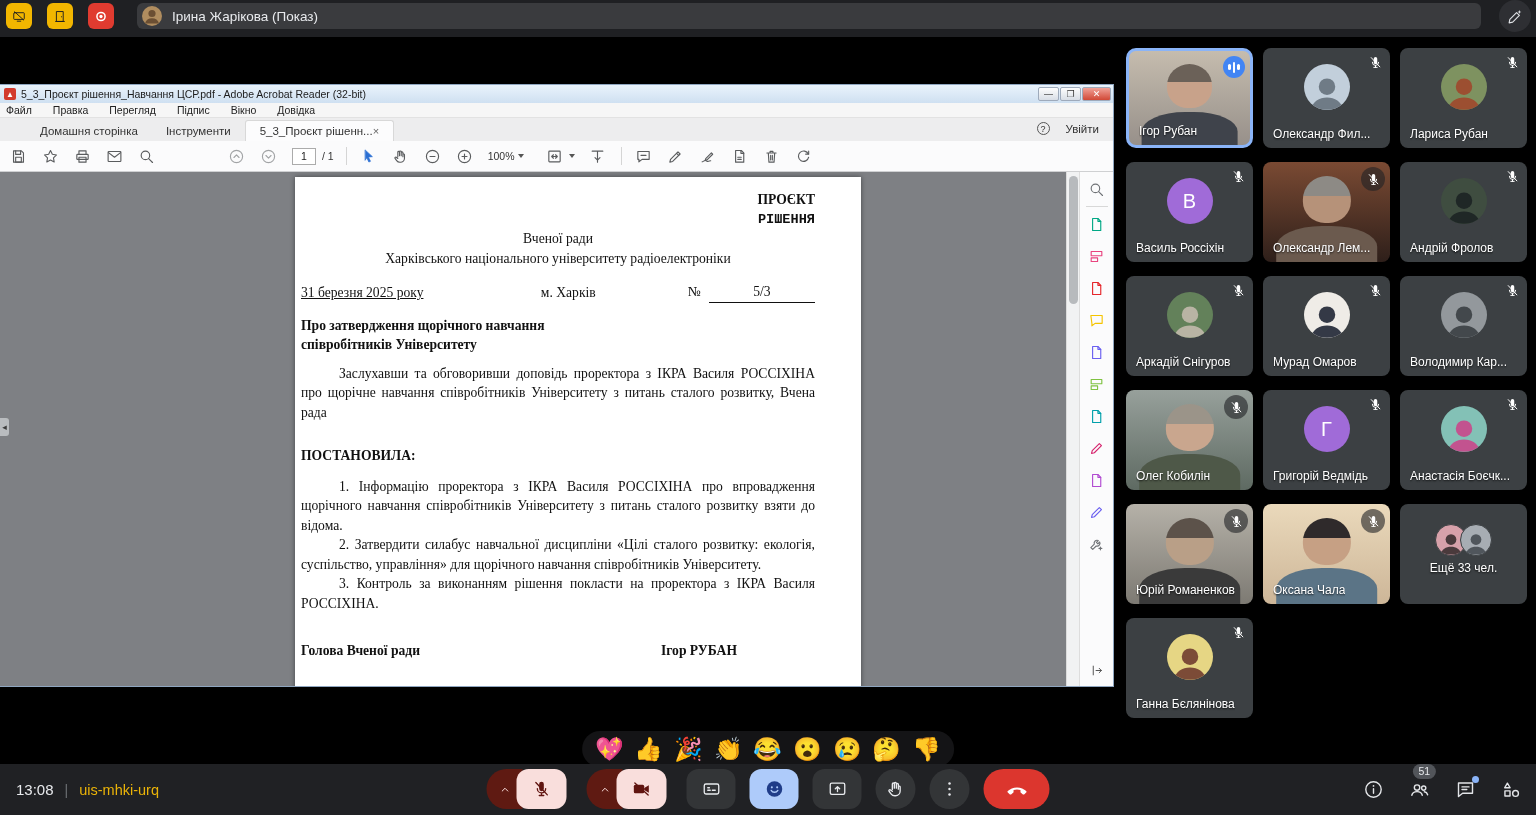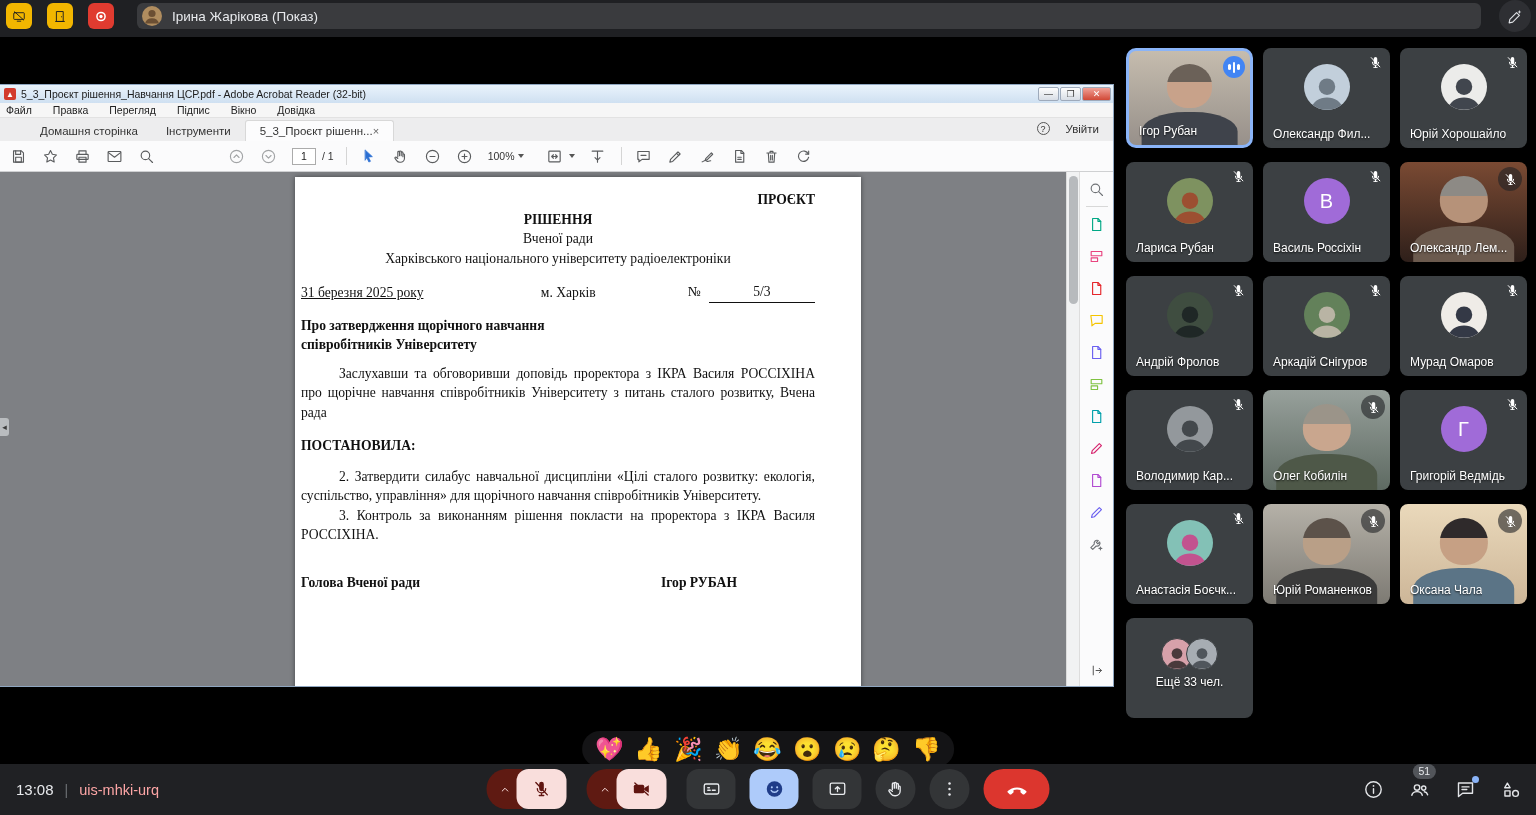--- a/index.html
+++ b/index.html
@@ -45,31 +45,31 @@
   .vscroll{position:absolute;left:1066px;top:0;width:13px;height:100%;background:#f1f2f3;border-left:1px solid #dcdcdc;}
   .vthumb{position:absolute;left:2px;top:4px;width:9px;height:128px;background:#b7babd;border-radius:5px;}
   .toolspanel{position:absolute;left:1079px;top:0;width:34px;height:100%;background:#fbfbfc;border-left:1px solid #ddd;display:flex;flex-direction:column;align-items:center;padding-top:9px;}
   .tp-item{width:17px;height:17px;margin-bottom:15px;flex:none;}
   .tp-sep{width:22px;height:1px;background:#d8d8d8;margin:-7px 0 9px;flex:none;}
   .tp-collapse{position:absolute;bottom:8px;left:50%;transform:translateX(-50%);width:15px;height:15px;color:#555;}
 
   
   .page{position:absolute;left:295px;top:5px;width:566px;height:520px;background:#fff;box-shadow:0 0 5px rgba(0,0,0,.45);padding:13px 46px 0 6px;font-family:"Liberation Serif",serif;font-size:13.6px;line-height:19.5px;color:#111;}
   .doc-proekt{text-align:right;font-weight:bold;}
-  .doc-title{text-align:center;font-weight:bold;}
+  .doc-title{text-align:right;font-weight:bold;font-family:Liberation Mono, monospace;}
   .doc-center{text-align:center;}
   .doc-meta{display:flex;align-items:flex-end;margin:14px 0 13px;}
   .doc-date{width:40%;text-decoration:underline;}
   .doc-city{width:24%;text-align:center;}
   .doc-num{width:36%;display:flex;justify-content:flex-end;gap:8px;}
   .num-line{display:inline-block;width:106px;text-align:center;border-bottom:1px solid #111;}
   .doc-subject{font-weight:bold;margin-bottom:9px;}
   .doc-par{margin:0;text-align:justify;text-indent:38px;}
   .doc-intro{margin-bottom:14px;}
-  .doc-heading{font-weight:bold;margin:14px 0 11px;}
+  .doc-heading{font-weight:bold;margin:24px 0 11px;}
   .doc-sign{display:flex;justify-content:space-between;font-weight:bold;margin-top:28px;padding-right:78px;}
 
   
   .grid{position:absolute;left:1126px;top:48px;width:401px;display:grid;grid-template-columns:repeat(3,127px);grid-auto-rows:100px;gap:14px 10px;}
   .tile{position:relative;background:#3c4043;border-radius:8px;overflow:hidden;}
   .tile.speaking{border:3px solid #8ab4f8;border-radius:10px;}
   .t-name{position:absolute;left:10px;bottom:7px;color:#fff;font-size:12px;font-weight:500;text-shadow:0 1px 2px rgba(0,0,0,.8);white-space:nowrap;max-width:112px;overflow:hidden;text-overflow:ellipsis;}
   .t-name.centered{left:0;right:0;bottom:auto;top:57px;text-align:center;max-width:none;}
   .t-mic{position:absolute;top:7px;right:7px;width:15px;height:15px;color:#fff;display:flex;}
   .t-mic.micbg{width:24px;height:24px;top:5px;right:5px;border-radius:50%;background:rgba(32,33,36,.6);padding:4.5px;}
@@ -88,21 +88,21 @@
 
   
   .reactions{position:absolute;top:731px;left:50%;transform:translateX(-50%);display:flex;gap:11px;background:#141416;border-radius:22px;padding:4px 13px;}
   .emoji{font-size:23px;line-height:28px;}
 
   
   .bottombar{position:absolute;left:0;top:764px;width:100%;height:51px;background:#202124;}
   .bb-left{position:absolute;left:16px;top:0;height:100%;display:flex;align-items:center;color:#e8eaed;}
   .bb-time{font-size:15px;font-weight:500;}
   .bb-sep{color:#6c7074;margin:0 11px;font-size:14px;}
-  .bb-code{font-size:14.5px;color:#fca5a5;}
+  .bb-code{font-size:14.5px;color:#eab308;}
   .controls{position:absolute;left:50%;top:5px;transform:translateX(-50%);display:flex;align-items:center;gap:14px;}
   .split{display:flex;align-items:center;margin-right:6px;}
   .split-left{width:36px;height:40px;border:none;border-radius:20px 0 0 20px;background:#5f1a12;color:#f9dedc;display:flex;align-items:center;justify-content:center;padding:0;}
   .split-left .ic{width:15px;height:15px;}
   .split-main{width:50px;height:40px;border:none;border-radius:12px;background:#f9dedc;color:#601410;margin-left:-6px;display:flex;align-items:center;justify-content:center;padding:0;}
   .split-main .ic{width:20px;height:20px;}
   .ctrl{width:49px;height:40px;border:none;border-radius:12px;background:#333537;color:#e8eaed;display:flex;align-items:center;justify-content:center;padding:0;}
   .ctrl .ic{width:20px;height:20px;}
   .ctrl.round{width:40px;border-radius:50%;}
   .ctrl.active{background:#aecbfa;color:#1f3c88;}
@@ -295,20 +295,21 @@
               <span>№</span>
               <span class="num-line">5/3</span>
             </span>
         </div>
         <div class="doc-subject">
           <span>Про затвердження щорічного навчання</span><br>
           <span>співробітників Університету</span>
         </div>
         <p class="doc-par doc-intro">Заслухавши та обговоривши доповідь проректора з ІКРА Василя РОССІХІНА про щорічне навчання співробітників Університету з питань сталого розвитку, Вчена рада</p>
         <div class="doc-heading">ПОСТАНОВИЛА:</div>
+        <p class="doc-par">1. Інформацію проректора з ІКРА Василя РОССІХІНА про впровадження щорічного навчання співробітників Університету з питань сталого розвитку взяти до відома.</p>
         <p class="doc-par">2. Затвердити силабус навчальної дисципліни «Цілі сталого розвитку: екологія, суспільство, управління» для щорічного навчання співробітників Університету.</p>
         <p class="doc-par">3. Контроль за виконанням рішення покласти на проректора з ІКРА Василя РОССІХІНА.</p>
         <div class="doc-sign">
           <span>Голова Вченої ради</span>
           <span>Ігор РУБАН</span>
         </div>
       </div>
 
       <div class="vscroll">
           <div class="vthumb"></div>
@@ -392,38 +393,20 @@
         <span class="t-mic ic">
           <svg viewBox="0 0 24 24" fill="none" stroke="currentColor" stroke-width="1.6" stroke-linecap="round" stroke-linejoin="round">
             <path d="M12 14.6a2.8 2.8 0 0 0 2.8-2.8V6a2.8 2.8 0 1 0-5.6 0v5.8a2.8 2.8 0 0 0 2.8 2.8z" fill="currentColor" stroke="none"></path>
             <path d="M7 11.6a5 5 0 0 0 10 .1M12 16.8v3M9.3 19.8h5.4"></path>
             <path d="M5.2 4.2L19 19"></path>
           </svg>
         </span>
         <span class="t-name">Олександр Фил...</span>
       </div>
       <div class="tile">
-        <div class="avatar" style="background: rgb(236, 236, 234); color: rgb(65, 70, 78);">
-          <span class="ic">
-            <svg viewBox="0 0 24 24" fill="none" stroke="currentColor" stroke-width="1.6" stroke-linecap="round" stroke-linejoin="round">
-              <circle cx="12" cy="9" r="4.3" fill="currentColor" stroke="none"></circle>
-              <path d="M3.6 21c.9-4.2 4.3-6.3 8.4-6.3s7.5 2.1 8.4 6.3z" fill="currentColor" stroke="none"></path>
-            </svg>
-          </span>
-        </div>
-        <span class="t-mic ic">
-          <svg viewBox="0 0 24 24" fill="none" stroke="currentColor" stroke-width="1.6" stroke-linecap="round" stroke-linejoin="round">
-            <path d="M12 14.6a2.8 2.8 0 0 0 2.8-2.8V6a2.8 2.8 0 1 0-5.6 0v5.8a2.8 2.8 0 0 0 2.8 2.8z" fill="currentColor" stroke="none"></path>
-            <path d="M7 11.6a5 5 0 0 0 10 .1M12 16.8v3M9.3 19.8h5.4"></path>
-            <path d="M5.2 4.2L19 19"></path>
-          </svg>
-        </span>
-        <span class="t-name">Юрій Хорошайло</span>
-      </div>
-      <div class="tile">
         <div class="avatar" style="background: rgb(126, 146, 96); color: rgb(156, 79, 49);">
           <span class="ic">
             <svg viewBox="0 0 24 24" fill="none" stroke="currentColor" stroke-width="1.6" stroke-linecap="round" stroke-linejoin="round">
               <circle cx="12" cy="9" r="4.3" fill="currentColor" stroke="none"></circle>
               <path d="M3.6 21c.9-4.2 4.3-6.3 8.4-6.3s7.5 2.1 8.4 6.3z" fill="currentColor" stroke="none"></path>
             </svg>
           </span>
         </div>
         <span class="t-mic ic">
           <svg viewBox="0 0 24 24" fill="none" stroke="currentColor" stroke-width="1.6" stroke-linecap="round" stroke-linejoin="round">
@@ -607,20 +590,38 @@
           <span class="g-av" style="background: rgb(167, 173, 179); color: rgb(80, 86, 92);">
             <span class="ic">
               <svg viewBox="0 0 24 24" fill="none" stroke="currentColor" stroke-width="1.6" stroke-linecap="round" stroke-linejoin="round">
                 <circle cx="12" cy="9" r="4.3" fill="currentColor" stroke="none"></circle>
                 <path d="M3.6 21c.9-4.2 4.3-6.3 8.4-6.3s7.5 2.1 8.4 6.3z" fill="currentColor" stroke="none"></path>
               </svg>
             </span>
           </span>
         </div>
         <span class="t-name centered">Ещё 33 чел.</span>
+      </div>
+      <div class="tile">
+        <div class="avatar" style="background: rgb(230, 214, 132); color: rgb(124, 75, 55);">
+          <span class="ic">
+            <svg viewBox="0 0 24 24" fill="none" stroke="currentColor" stroke-width="1.6" stroke-linecap="round" stroke-linejoin="round">
+              <circle cx="12" cy="9" r="4.3" fill="currentColor" stroke="none"></circle>
+              <path d="M3.6 21c.9-4.2 4.3-6.3 8.4-6.3s7.5 2.1 8.4 6.3z" fill="currentColor" stroke="none"></path>
+            </svg>
+          </span>
+        </div>
+        <span class="t-mic ic">
+          <svg viewBox="0 0 24 24" fill="none" stroke="currentColor" stroke-width="1.6" stroke-linecap="round" stroke-linejoin="round">
+            <path d="M12 14.6a2.8 2.8 0 0 0 2.8-2.8V6a2.8 2.8 0 1 0-5.6 0v5.8a2.8 2.8 0 0 0 2.8 2.8z" fill="currentColor" stroke="none"></path>
+            <path d="M7 11.6a5 5 0 0 0 10 .1M12 16.8v3M9.3 19.8h5.4"></path>
+            <path d="M5.2 4.2L19 19"></path>
+          </svg>
+        </span>
+        <span class="t-name">Ганна Бєлянінова</span>
       </div>
     </aside>
 
   <div class="reactions" id="reactions">
       <span class="emoji">💖</span>
       <span class="emoji">👍</span>
       <span class="emoji">🎉</span>
       <span class="emoji">👏</span>
       <span class="emoji">😂</span>
       <span class="emoji">😮</span>

